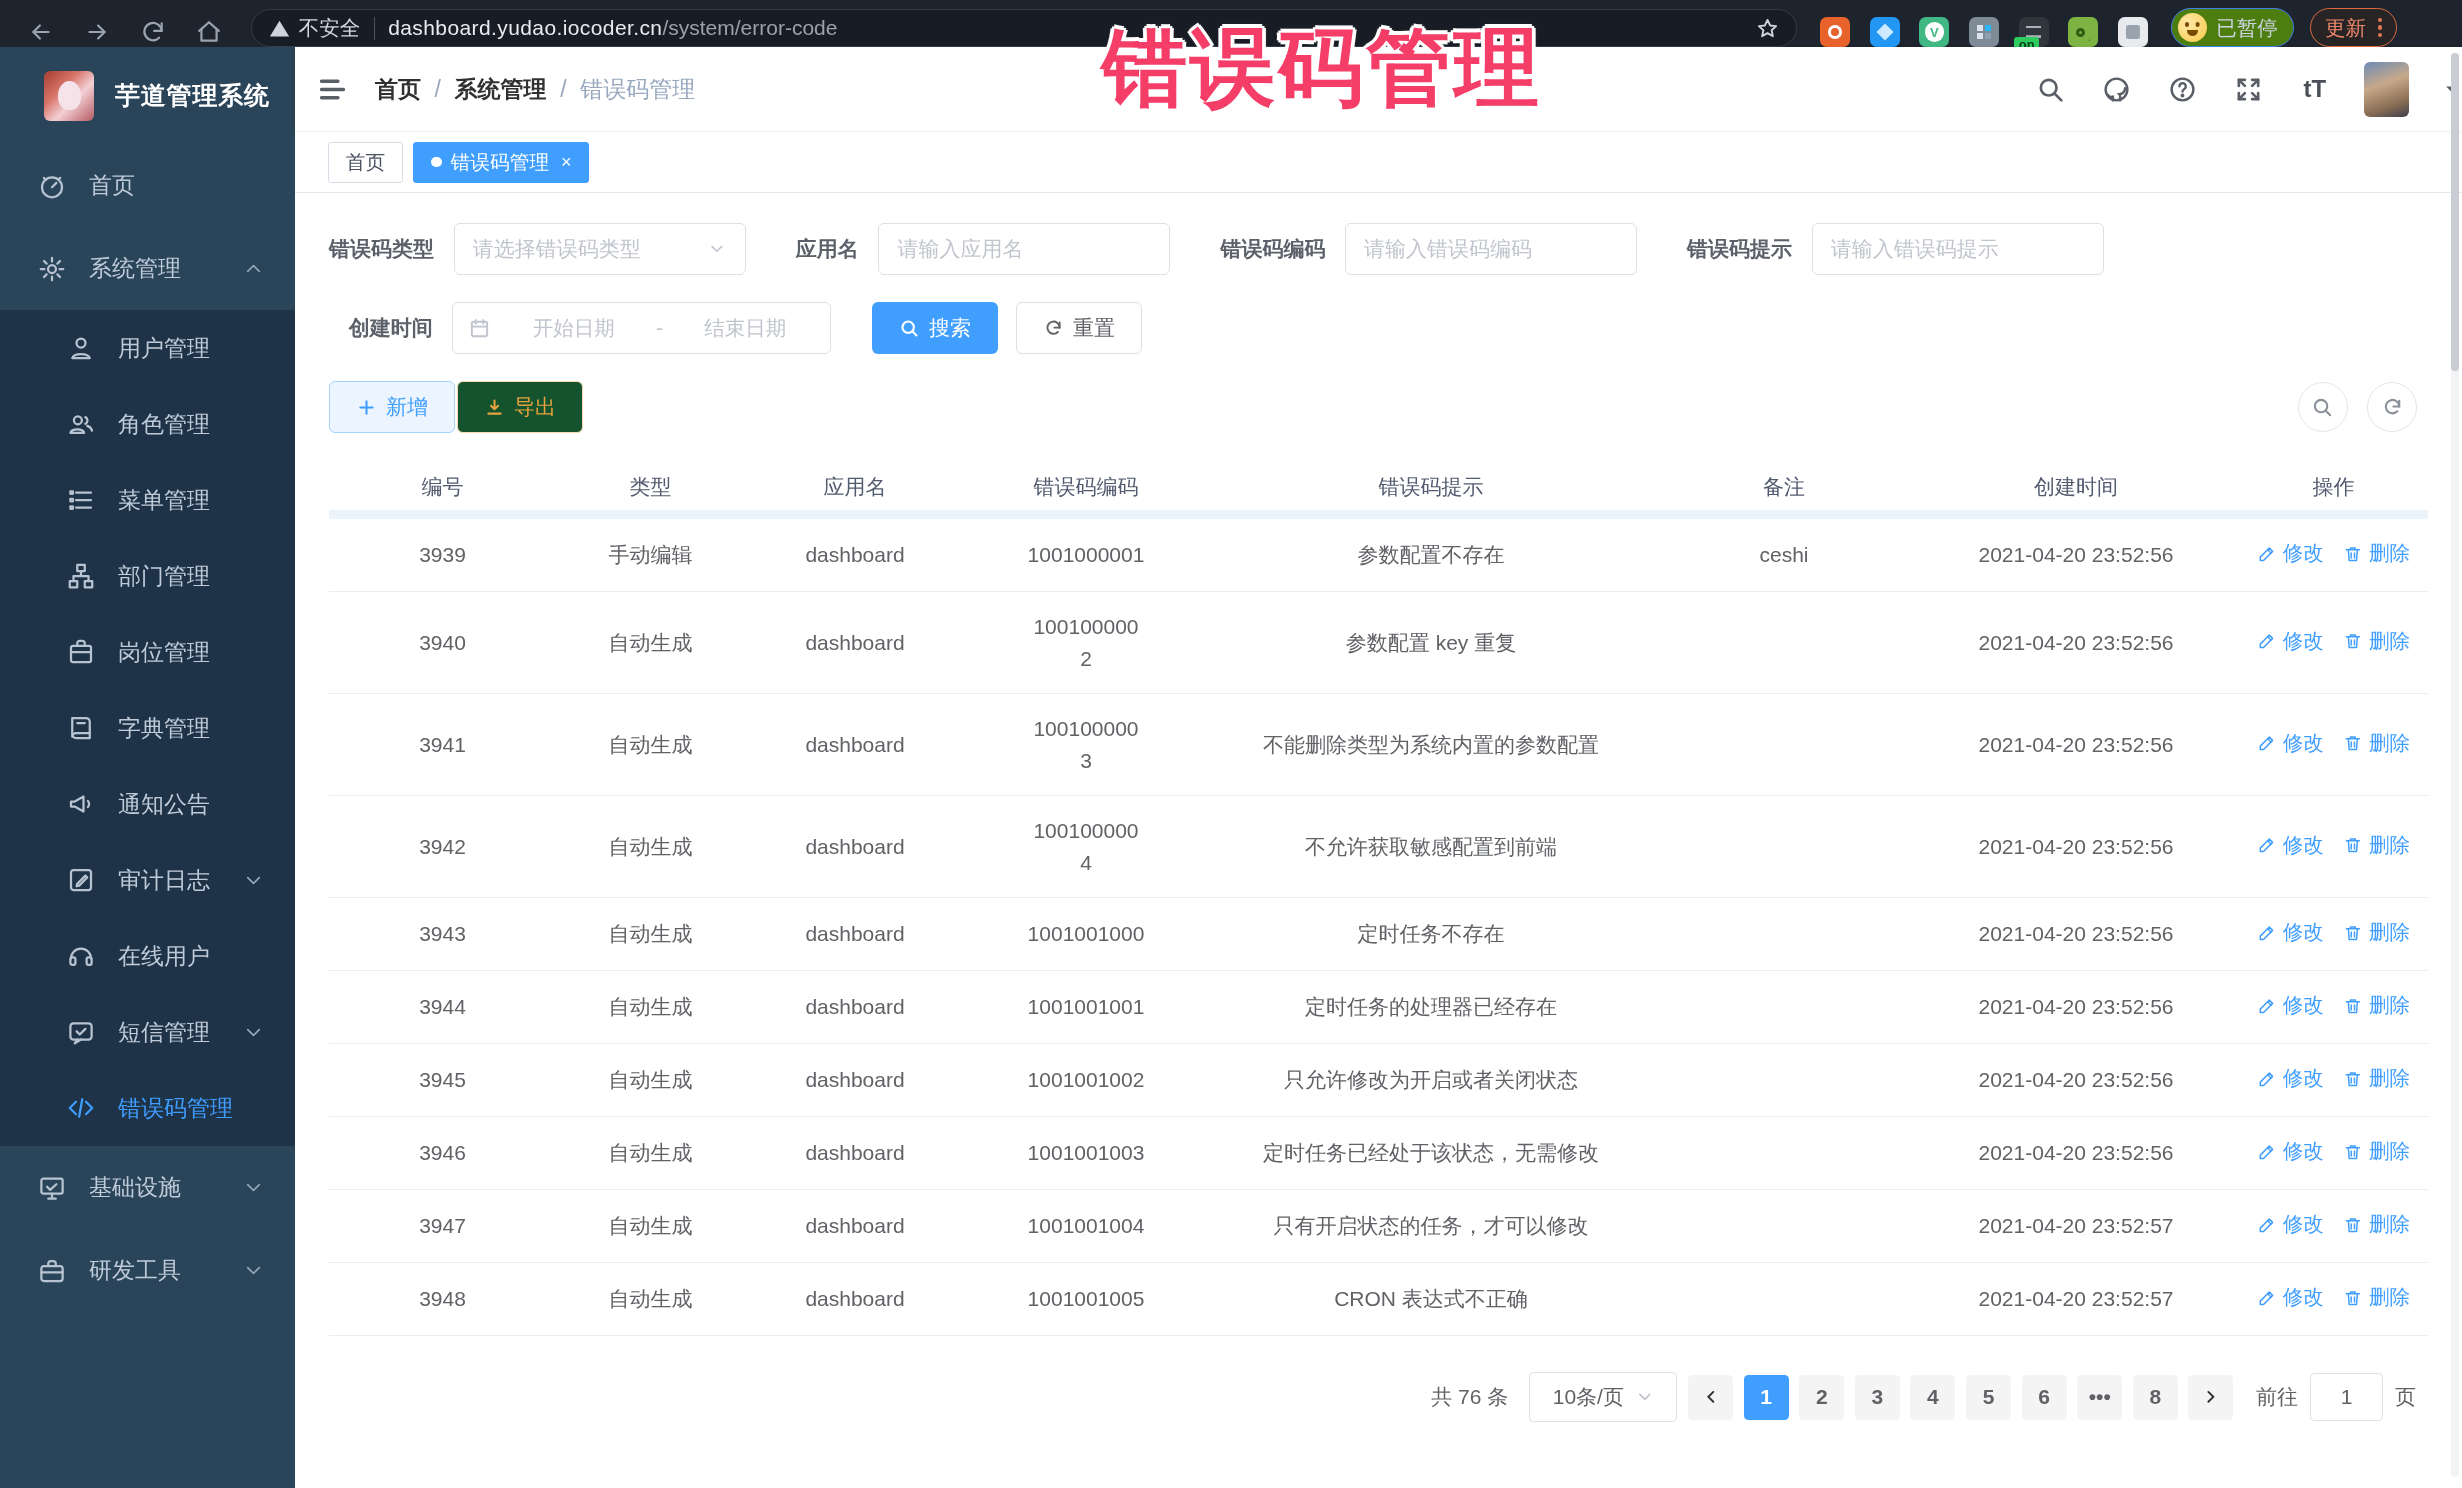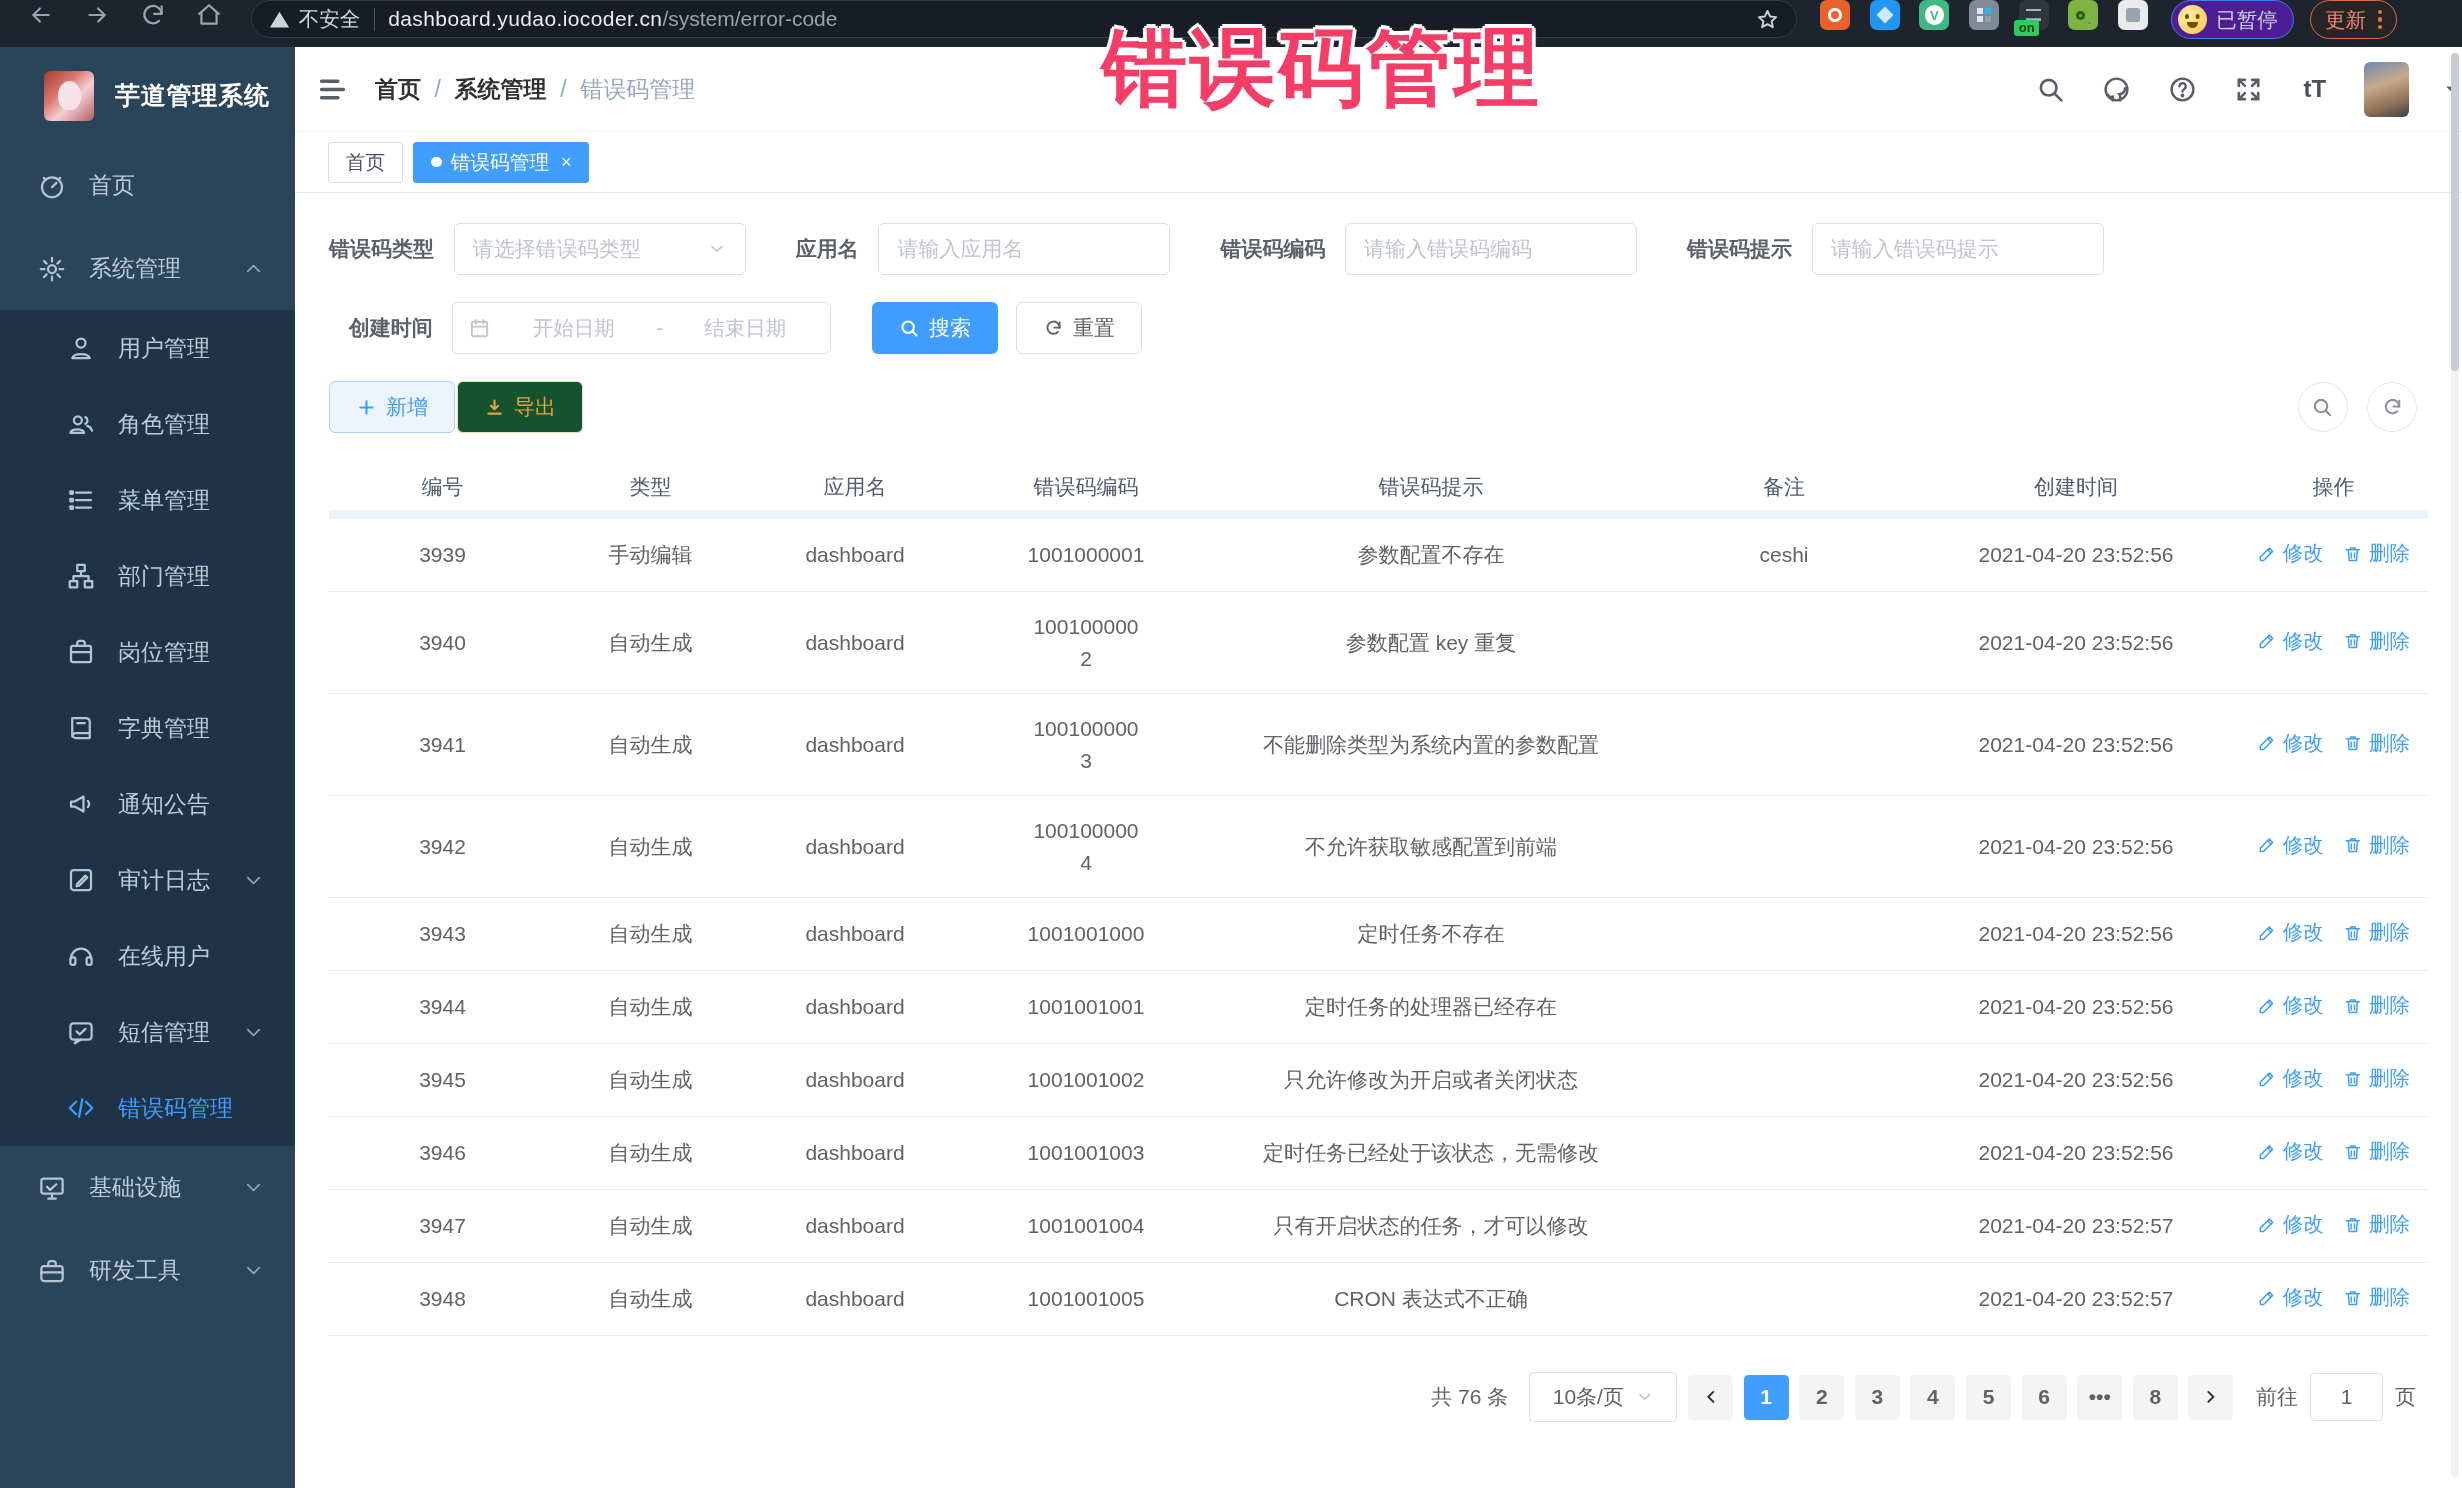--- a/index.html
+++ b/index.html
@@ -1,37 +1,37 @@
 <!DOCTYPE html>
 <html style="font-size:12px"><head>
 <meta charset="utf-8">
 <style>
   * { margin:0; padding:0; box-sizing:border-box; }
   html,body { width:2462px; height:1488px; overflow:hidden; }
   body { font-family:"Liberation Sans","DejaVu Sans",sans-serif; font-size:21px; color:#606266; background:#fff; }
   .screen { position:relative; width:2462px; height:1488px; background:#fff; overflow:hidden; }
 
   
-  .browser-bar { position:absolute; top:0; left:0; width:2462px; height:47px; background:#1e242d; display:flex; align-items:flex-start; }
+  .browser-bar { position:absolute; top:0; left:0; width:2462px; height:47px; background:#1e242d; display:flex; align-items:flex-end; }
   .nav-btns { display:flex; align-items:center; gap:26px; padding-left:26px; }
   .nav-ico { width:30px; height:30px; color:#9aa3b0; display:flex; align-items:center; justify-content:center; }
   .nav-ico svg { width:26px; height:26px; }
   .url-pill { margin-left:27px; width:1546px; height:38px; background:#171c25; border:0.8px solid #343c49; border-radius:19.7px; display:flex; align-items:center; padding:0 16.7px; }
   .warn-ico { color:#cfd3da; margin-right:9px; display:flex; }
   .warn-ico svg { width:21px; height:21px; }
   .sec-label { color:#d4d8de; font-size:20.5px; margin-right:13.6px; }
   .url-divider { width:0.8px; height:23px; background:#4a5260; margin-right:13.6px; }
   .url-host { color:#e9ebee; font-size:21px; letter-spacing:0.4px; }
   .url-path { color:#9aa2ad; font-size:21px; }
   .url-star { margin-left:auto; color:#cfd3da; display:flex; }
   .url-star svg { width:23px; height:23px; }
   .ext-row { display:flex; align-items:center; gap:19.7px; margin-left:23px; }
   .ext-ico { position:relative; width:30px; height:30px; border-radius:6.8px; display:flex; align-items:center; justify-content:center; font-size:15px; font-weight:bold; color:#fff; }
   .ext-badge { position:absolute; left:-4.5px; bottom:-6px; background:#2ecc5e; color:#083b16; font-size:13px; font-weight:bold; padding:0.8px 4.5px; border-radius:3px; line-height:1.1; }
-  .profile-chip { margin-left:23px; height:39px; border:1.5px solid #3d7fe8; border-radius:19.7px; display:flex; align-items:center; gap:9px; padding:0 15px 0 6px; background:#4c1d95; }
+  .profile-chip { margin-left:23px; height:39px; border:1.5px solid #3d7fe8; border-radius:19.7px; display:flex; align-items:center; gap:9px; padding:0 15px 0 6px; background:#4d7c0f; }
   .emoji-face { width:29px; height:29px; border-radius:50%; background:radial-gradient(circle at 35% 35%, #ffe9a8, #f7c948); position:relative; }
   .emoji-face:before { content:""; position:absolute; left:6.8px; top:9px; width:4.5px; height:4.5px; border-radius:50%; background:#7a4b00; box-shadow:10.6px 0 0 #7a4b00; }
   .emoji-face:after { content:""; position:absolute; left:9px; top:17.4px; width:10.6px; height:5.3px; border-radius:0 0 7.6px 7.6px; background:#7a4b00; }
   .profile-label { color:#ccd4df; font-size:20.5px; }
   .update-btn { margin-left:16.7px; height:39px; border:1.5px solid #d96b3f; border-radius:19.7px; display:flex; align-items:center; gap:12px; padding:0 13.6px; background:#33242078; }
   .update-label { color:#f0876a; font-size:20.5px; }
   .update-dots { color:#e0764e; font-size:23px; letter-spacing:0; line-height:.6; display:flex; flex-direction:column; gap:3px; }
   .update-dots i { width:4.5px; height:4.5px; border-radius:50%; background:#e0764e; display:block; }
 
   

